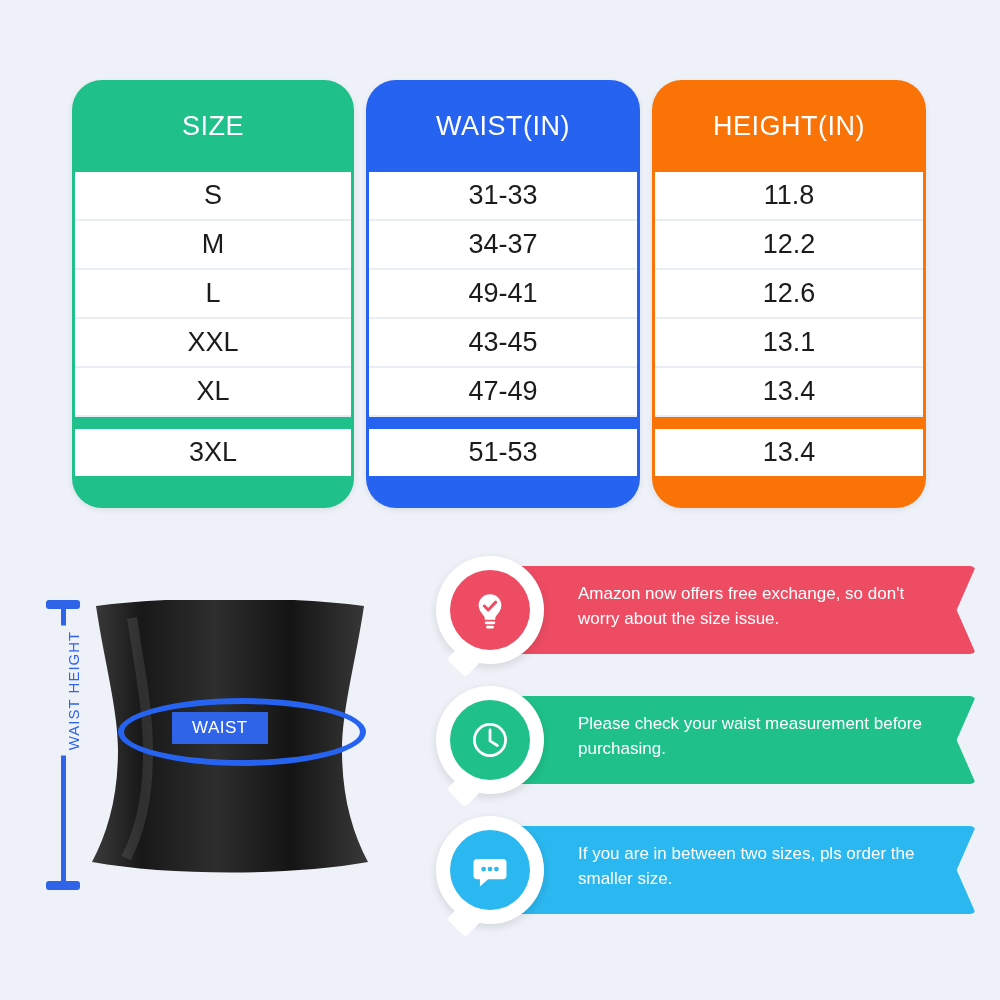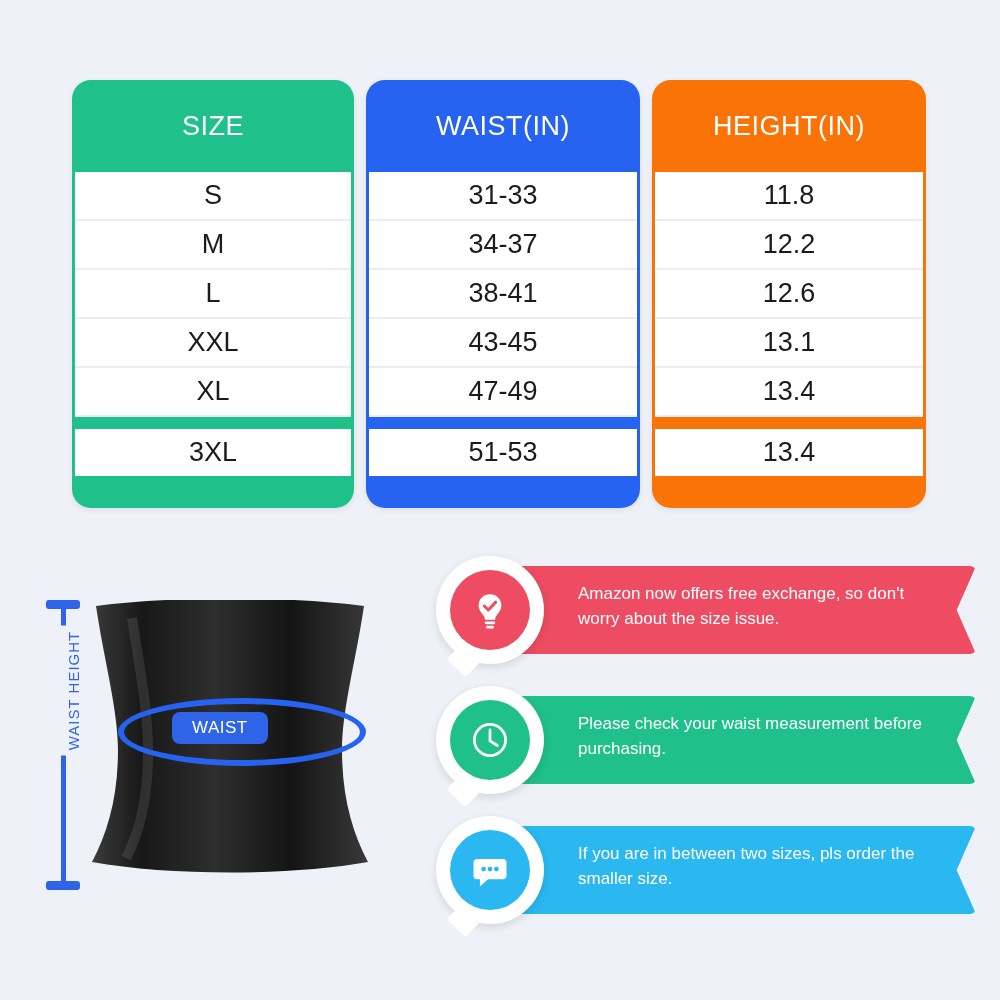--- a/index.html
+++ b/index.html
@@ -18,21 +18,21 @@
   
   .size-chart {
     position: absolute;
     top: 80px;
     left: 72px;
     width: 856px;
     display: flex;
     gap: 12px;
   }
   .chart-col {
-    border-radius: 19px;
+    border-radius: 30px;
     overflow: hidden;
     box-shadow: 0 2px 6px rgba(0,0,0,0.08);
     display: flex;
     flex-direction: column;
   }
   .chart-col.size   { width: 282px; background: #1fc08a; }
   .chart-col.waist  { width: 274px; background: #2563f0; }
   .chart-col.height { width: 274px; background: #f97307; text-align: center; }
 
   .chart-head {
@@ -89,21 +89,21 @@
     box-sizing: border-box;
   }
   .waist-badge {
     position: absolute;
     left: 92px;
     top: 112px;
     padding: 6px 20px;
     background: #2f64e8;
     color: #ffffff;
     font-size: 17px;
-    border-radius: 8px;
+    border-radius: 1px;
     letter-spacing: 0.5px;
   }
   .height-ruler {
     position: absolute;
     left: 26px;
     top: 40px;
     width: 34px;
     height: 290px;
   }
   .ruler-line {
@@ -223,21 +223,21 @@
     <div class="chart-cell">XXL</div>
     <div class="chart-cell">XL</div>
     <div class="chart-cell last">3XL</div>
     <div class="chart-foot"></div>
   </div>
 
   <div class="chart-col waist">
     <div class="chart-head">WAIST(IN)</div>
     <div class="chart-cell">31-33</div>
     <div class="chart-cell">34-37</div>
-    <div class="chart-cell">38-41</div>
+    <div class="chart-cell">49-41</div>
     <div class="chart-cell">43-45</div>
     <div class="chart-cell">47-49</div>
     <div class="chart-cell last">51-53</div>
     <div class="chart-foot"></div>
   </div>
 
   <div class="chart-col height">
     <div class="chart-head">HEIGHT(IN)</div>
     <div class="chart-cell">11.8</div>
     <div class="chart-cell">12.2</div>

